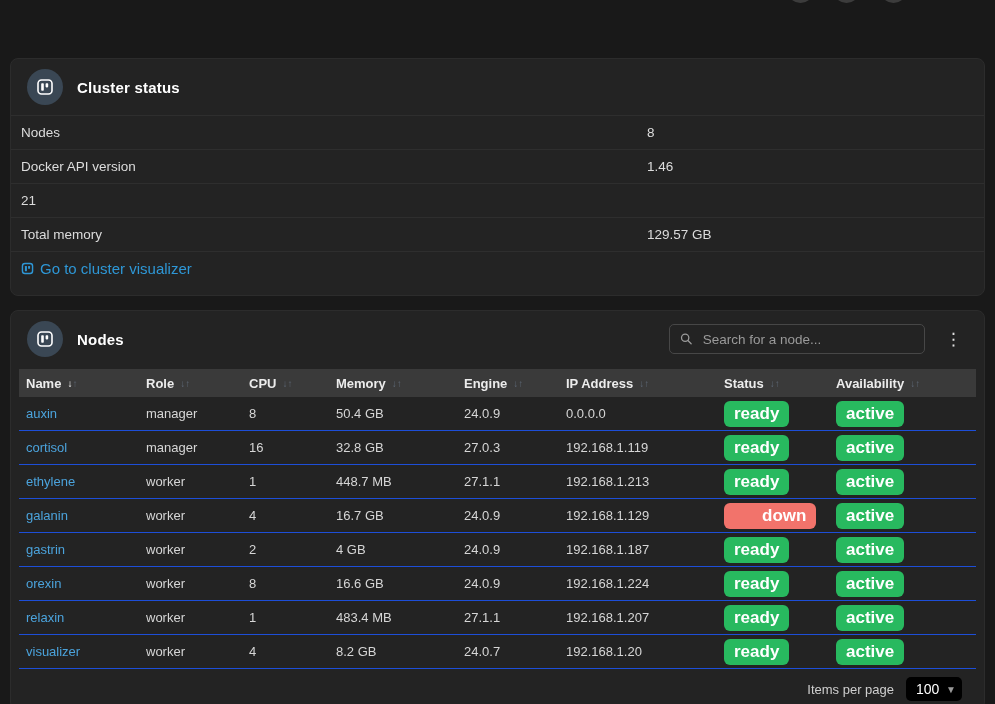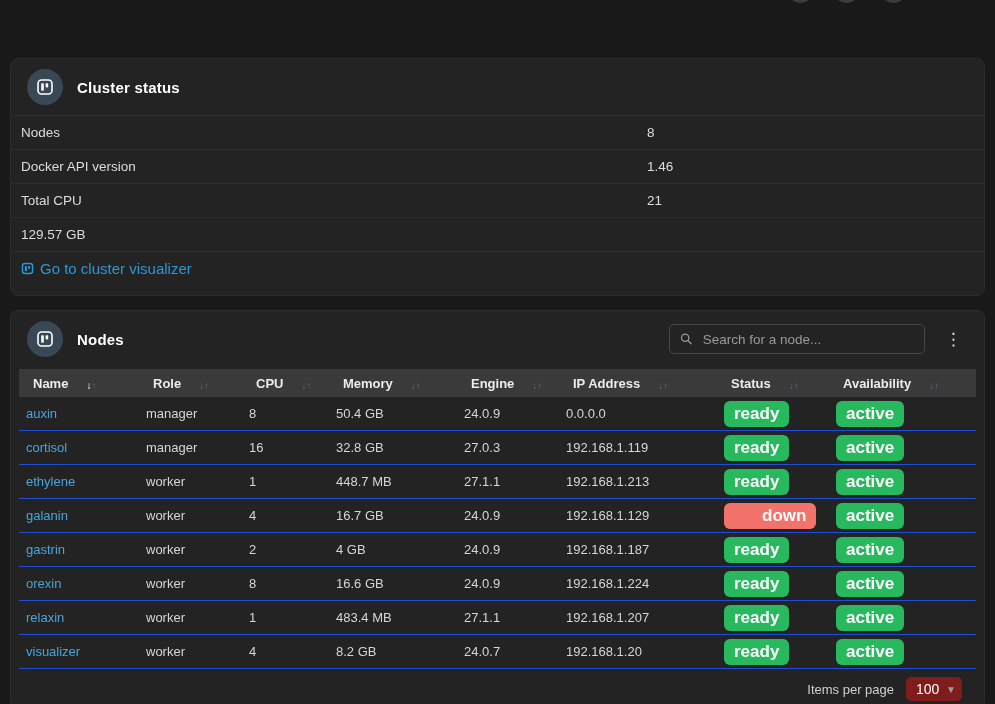--- a/index.html
+++ b/index.html
@@ -78,42 +78,42 @@
   .table-wrap{ margin:2px 8px 0; }
   .thead, .tr{
     display:grid;
     grid-template-columns:120px 103px 87px 128px 102px 158px 112px 1fr;
     align-items:center;
   }
   .thead{
     background:#3a3a3a; height:28px;
     font-size:13px; font-weight:700; color:#ececec;
   }
-  .th{ display:flex; align-items:flex-end; gap:18px; padding-left:14px; cursor:pointer; }
+  .th{ display:flex; align-items:center; gap:6px; padding-left:7px; cursor:pointer; }
   .arrows{ font-size:10px; color:#5d6775; display:flex; }
   .arrows .down.active{ color:#ffffff; }
   .tr{
     height:34px; border-bottom:1px solid #1d4ed8;
     font-size:13px; color:#d6d6d6;
   }
   .cell{ padding-left:7px; white-space:nowrap; }
   a.node-link{ color:var(--nodelink,#4ba3dc); text-decoration:none; }
   .badge{
     display:inline-block; padding:3px 10px; border-radius:6px;
     font-size:17px; font-weight:700; color:#fff;
   }
   .badge.green{ background:var(--green,#28b95f); }
   .badge.red{ background:var(--red,#f2736b);padding-left:38px; }
 
   .tfoot{
     height:40px; display:flex; align-items:center; justify-content:flex-end;
     gap:12px; padding-right:14px; color:#cfcfcf; font-size:13px;
   }
   .select-wrap{
-    position:relative; background:#7f1d1d; border-radius:5px;
+    position:relative; background:#000000; border-radius:5px;
     display:flex; align-items:center;
   }
   .select-wrap select{
     appearance:none; -webkit-appearance:none;
     background:transparent; border:none; outline:none;
     color:#fff; font-size:14px; padding:4px 22px 4px 10px;
     font-family:"Liberation Sans", sans-serif;
   }
   .select-wrap .chevron{
     position:absolute; right:6px; color:#9a9a9a; font-size:10px; pointer-events:none;
@@ -144,24 +144,24 @@
     <div id="cluster-rows">
         <div class="drow">
           <span>Nodes</span>
           <span>8</span>
         </div>
         <div class="drow">
           <span>Docker API version</span>
           <span>1.46</span>
         </div>
         <div class="drow">
-          <span>Total CPU</span>
           <span>21</span>
         </div>
         <div class="drow">
+          <span>Total memory</span>
           <span>129.57 GB</span>
         </div>
       </div>
     <div class="link-row">
       <a href="#" class="viz-link">
         <svg width="13" height="13" viewBox="0 0 18 18">
           <rect x="2" y="2" width="14" height="14" rx="3.5" fill="none" stroke="currentColor" stroke-width="2"></rect>
           <rect x="5.4" y="5.4" width="2.8" height="7.4" rx="0.8" fill="currentColor"></rect>
           <rect x="9.8" y="5.4" width="2.8" height="4" rx="0.8" fill="currentColor"></rect>
         </svg>

